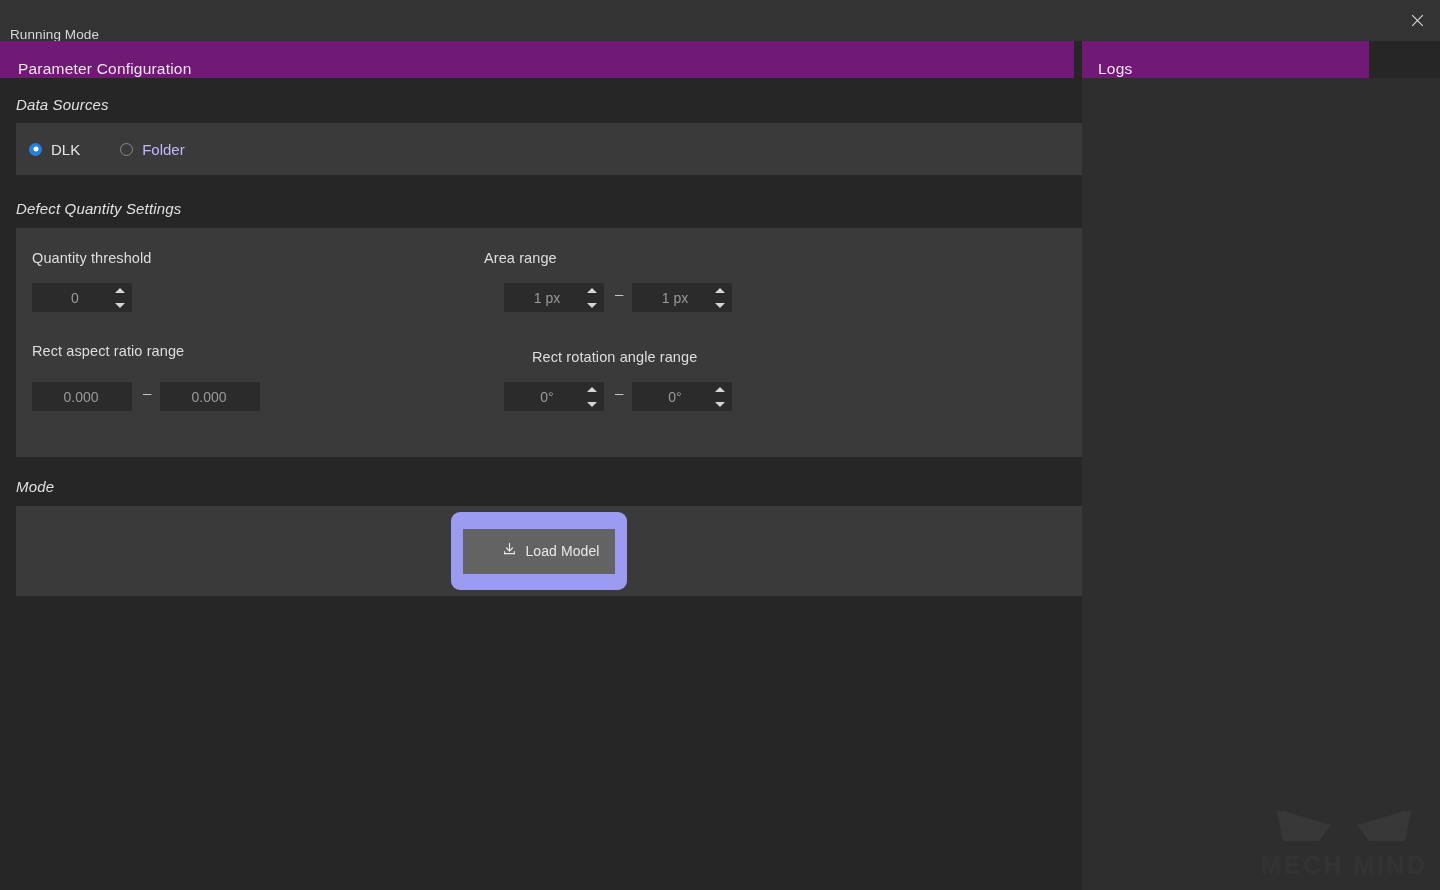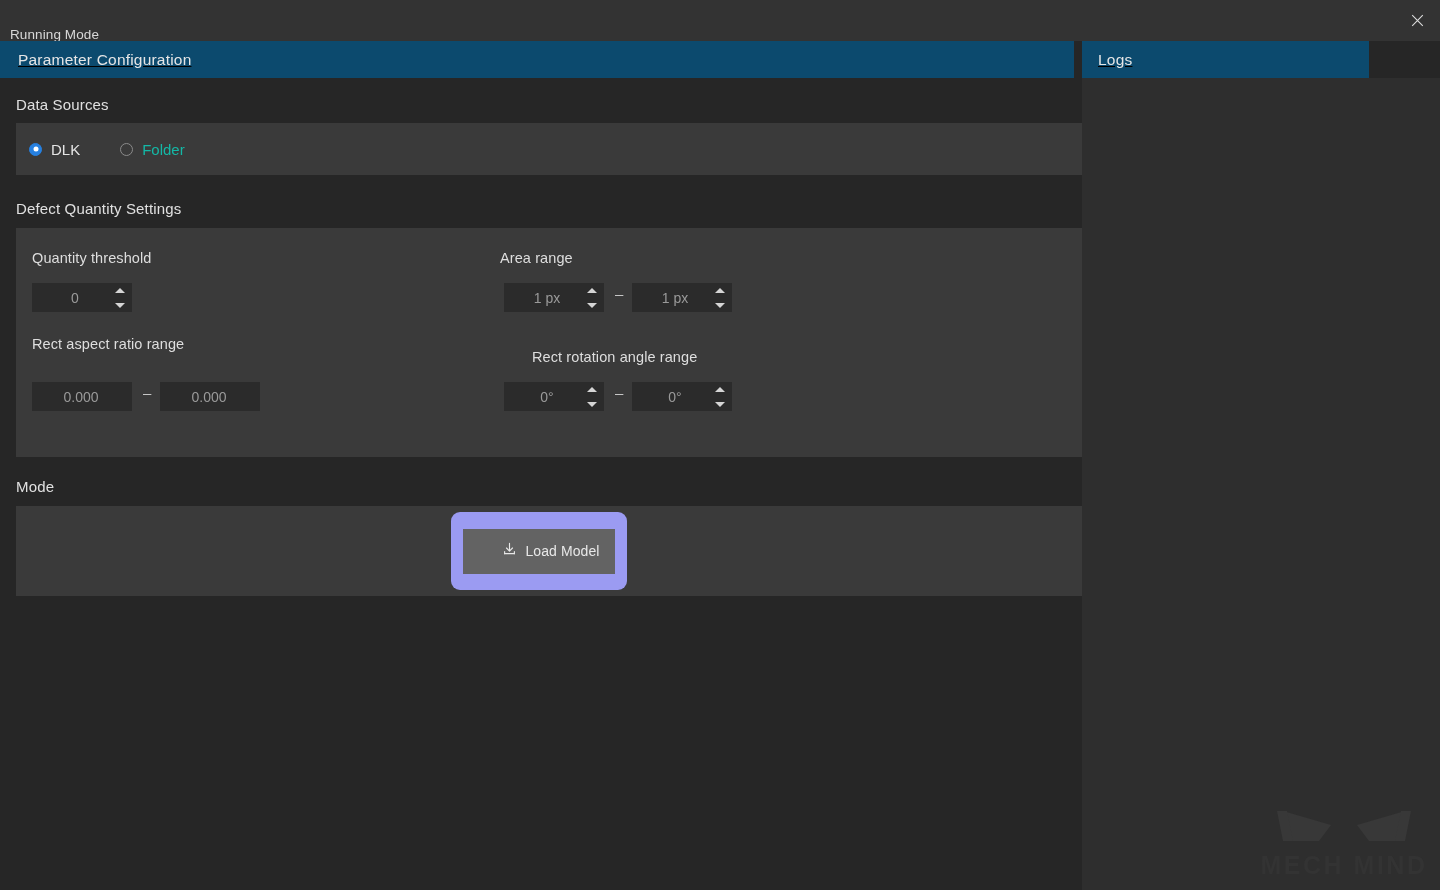--- a/index.html
+++ b/index.html
@@ -46,24 +46,23 @@
     justify-content: center;
     cursor: pointer;
   }
   .close-btn svg { display: block; }
 
   
   .header-strip {
     position: absolute;
     top: 41px;
     height: 37px;
-    background: #0c4a6e;
-    display: flex;
-    align-items: center;
-    text-decoration: underline;
+    background: #701a75;
+    display: flex;
+    align-items: flex-end;
   }
   .header-left  { left: 0;    width: 1074px; }
   .header-right { left: 1082px; width: 287px; }
   .header-title {
     margin-left: 18px;
     font-size: 15.5px;
     color: #e6e6e6;
     letter-spacing: .2px;
   }
   .header-right .header-title { margin-left: 16px; }
@@ -90,20 +89,21 @@
     background: #262626;
   }
 
   
   .section-label {
     position: absolute;
     left: 16px;
     font-size: 15px;
     color: #e0e0e0;
     letter-spacing: .15px;
+    font-style: italic;
   }
 
   
   .card {
     position: absolute;
     left: 16px;
     width: 1066px;
     background: #3a3a3a;
   }
 
@@ -141,21 +141,21 @@
   }
   .radio-mark.off {
     border: 1.4px solid #8a8a8a;
     background: transparent;
   }
   .radio-label {
     margin-left: 9px;
     font-size: 15px;
     color: #e4e4e4;
   }
-  .radio-item.disabled .radio-label { color: #14b8a6; }
+  .radio-item.disabled .radio-label { color: #c4b5fd; }
 
   
   .field-label {
     position: absolute;
     font-size: 14.5px;
     color: #dedede;
     letter-spacing: .1px;
   }
 
   .input-box {
@@ -297,38 +297,38 @@
 
       <div class="field-label" style="left:16px; top:22px;">Quantity threshold</div>
       <div class="input-box has-spin" style="left:16px; top:55px; width:100px;">
         <span class="input-value">0</span>
         <span class="spinner">
           <span class="spin-up"></span>
           <span class="spin-dn"></span>
         </span>
       </div>
 
-      <div class="field-label" style="left:484px; top:22px;">Area range</div>
+      <div class="field-label" style="left:468px; top:22px;">Area range</div>
       <div class="input-box has-spin" style="left:488px; top:55px; width:100px;">
         <span class="input-value">1 px</span>
         <span class="spinner">
           <span class="spin-up"></span>
           <span class="spin-dn"></span>
         </span>
       </div>
       <div class="range-dash" style="left:599px; top:57px;">–</div>
       <div class="input-box has-spin" style="left:616px; top:55px; width:100px;">
         <span class="input-value">1 px</span>
         <span class="spinner">
           <span class="spin-up"></span>
           <span class="spin-dn"></span>
         </span>
       </div>
 
-      <div class="field-label" style="left:16px; top:108px;">Rect aspect ratio range</div>
+      <div class="field-label" style="left:16px; top:115px;">Rect aspect ratio range</div>
       <div class="input-box" style="left:16px; top:154px; width:100px;">
         <span class="input-value">0.000</span>
       </div>
       <div class="range-dash" style="left:127px; top:156px;">–</div>
       <div class="input-box" style="left:144px; top:154px; width:100px;">
         <span class="input-value">0.000</span>
       </div>
 
       <div class="field-label" style="left:488px; top:121px;margin-left:28px;">Rect rotation angle range</div>
       <div class="input-box has-spin" style="left:488px; top:154px; width:100px;">

